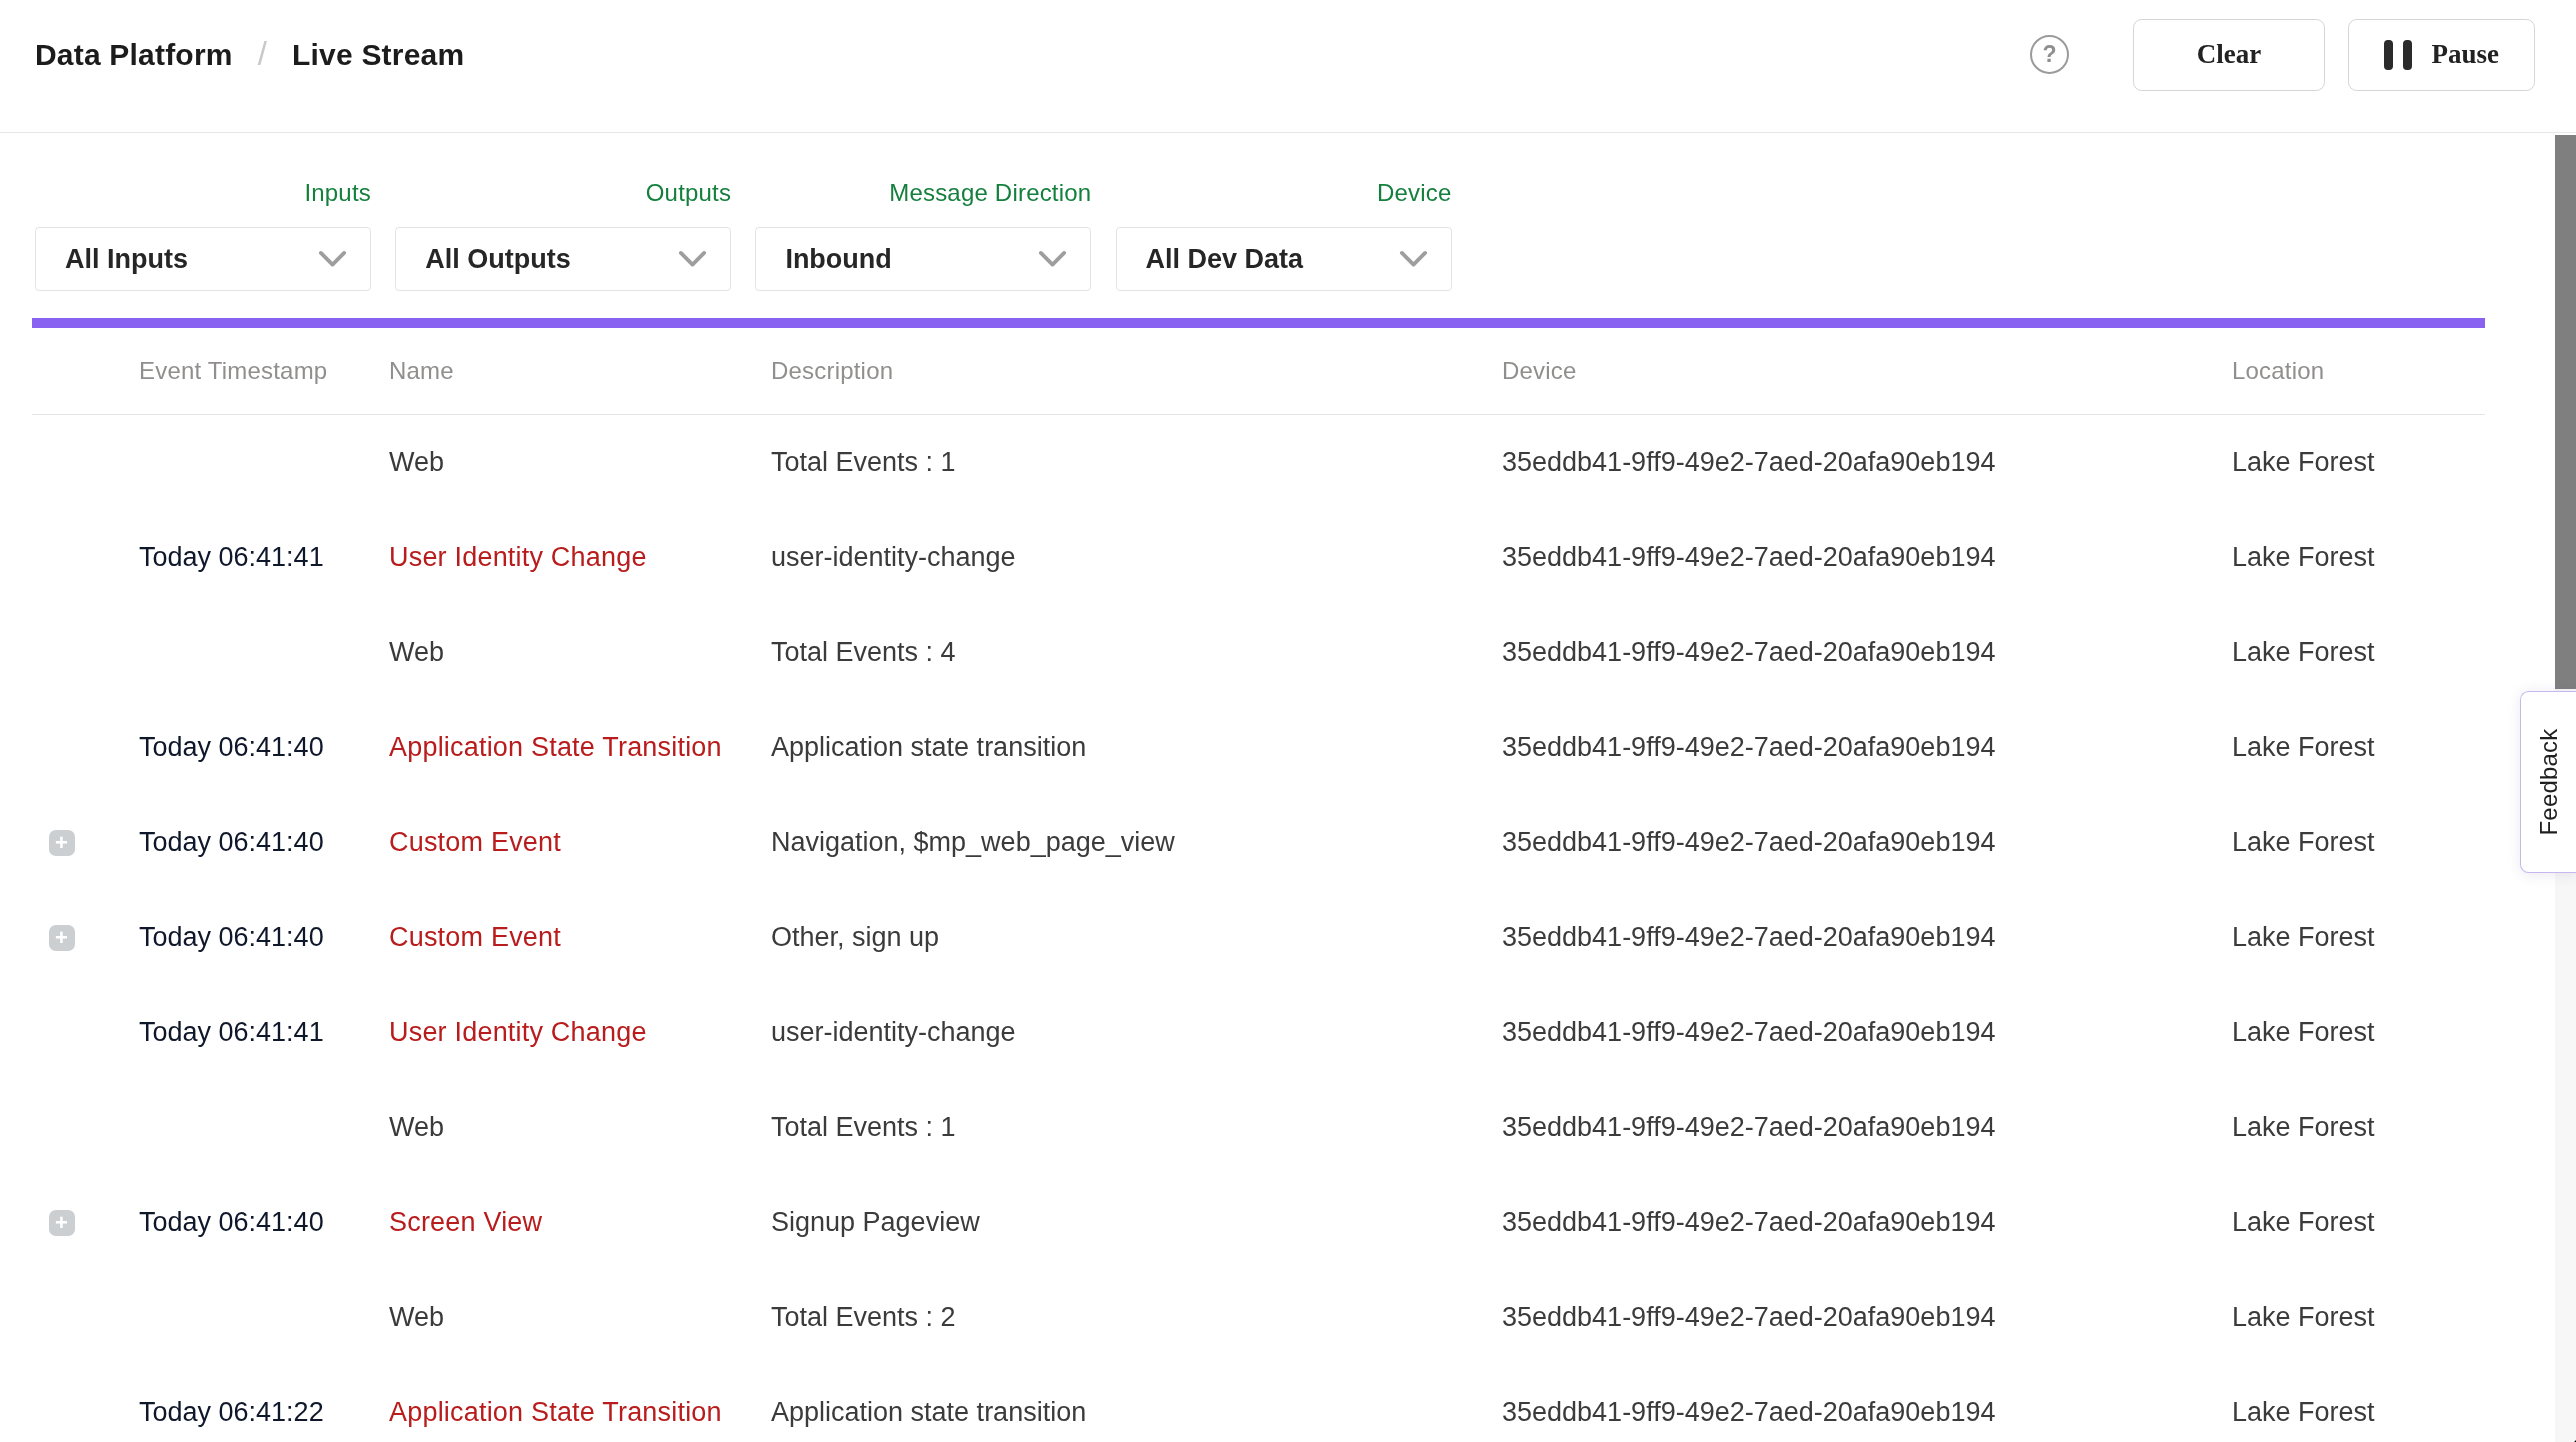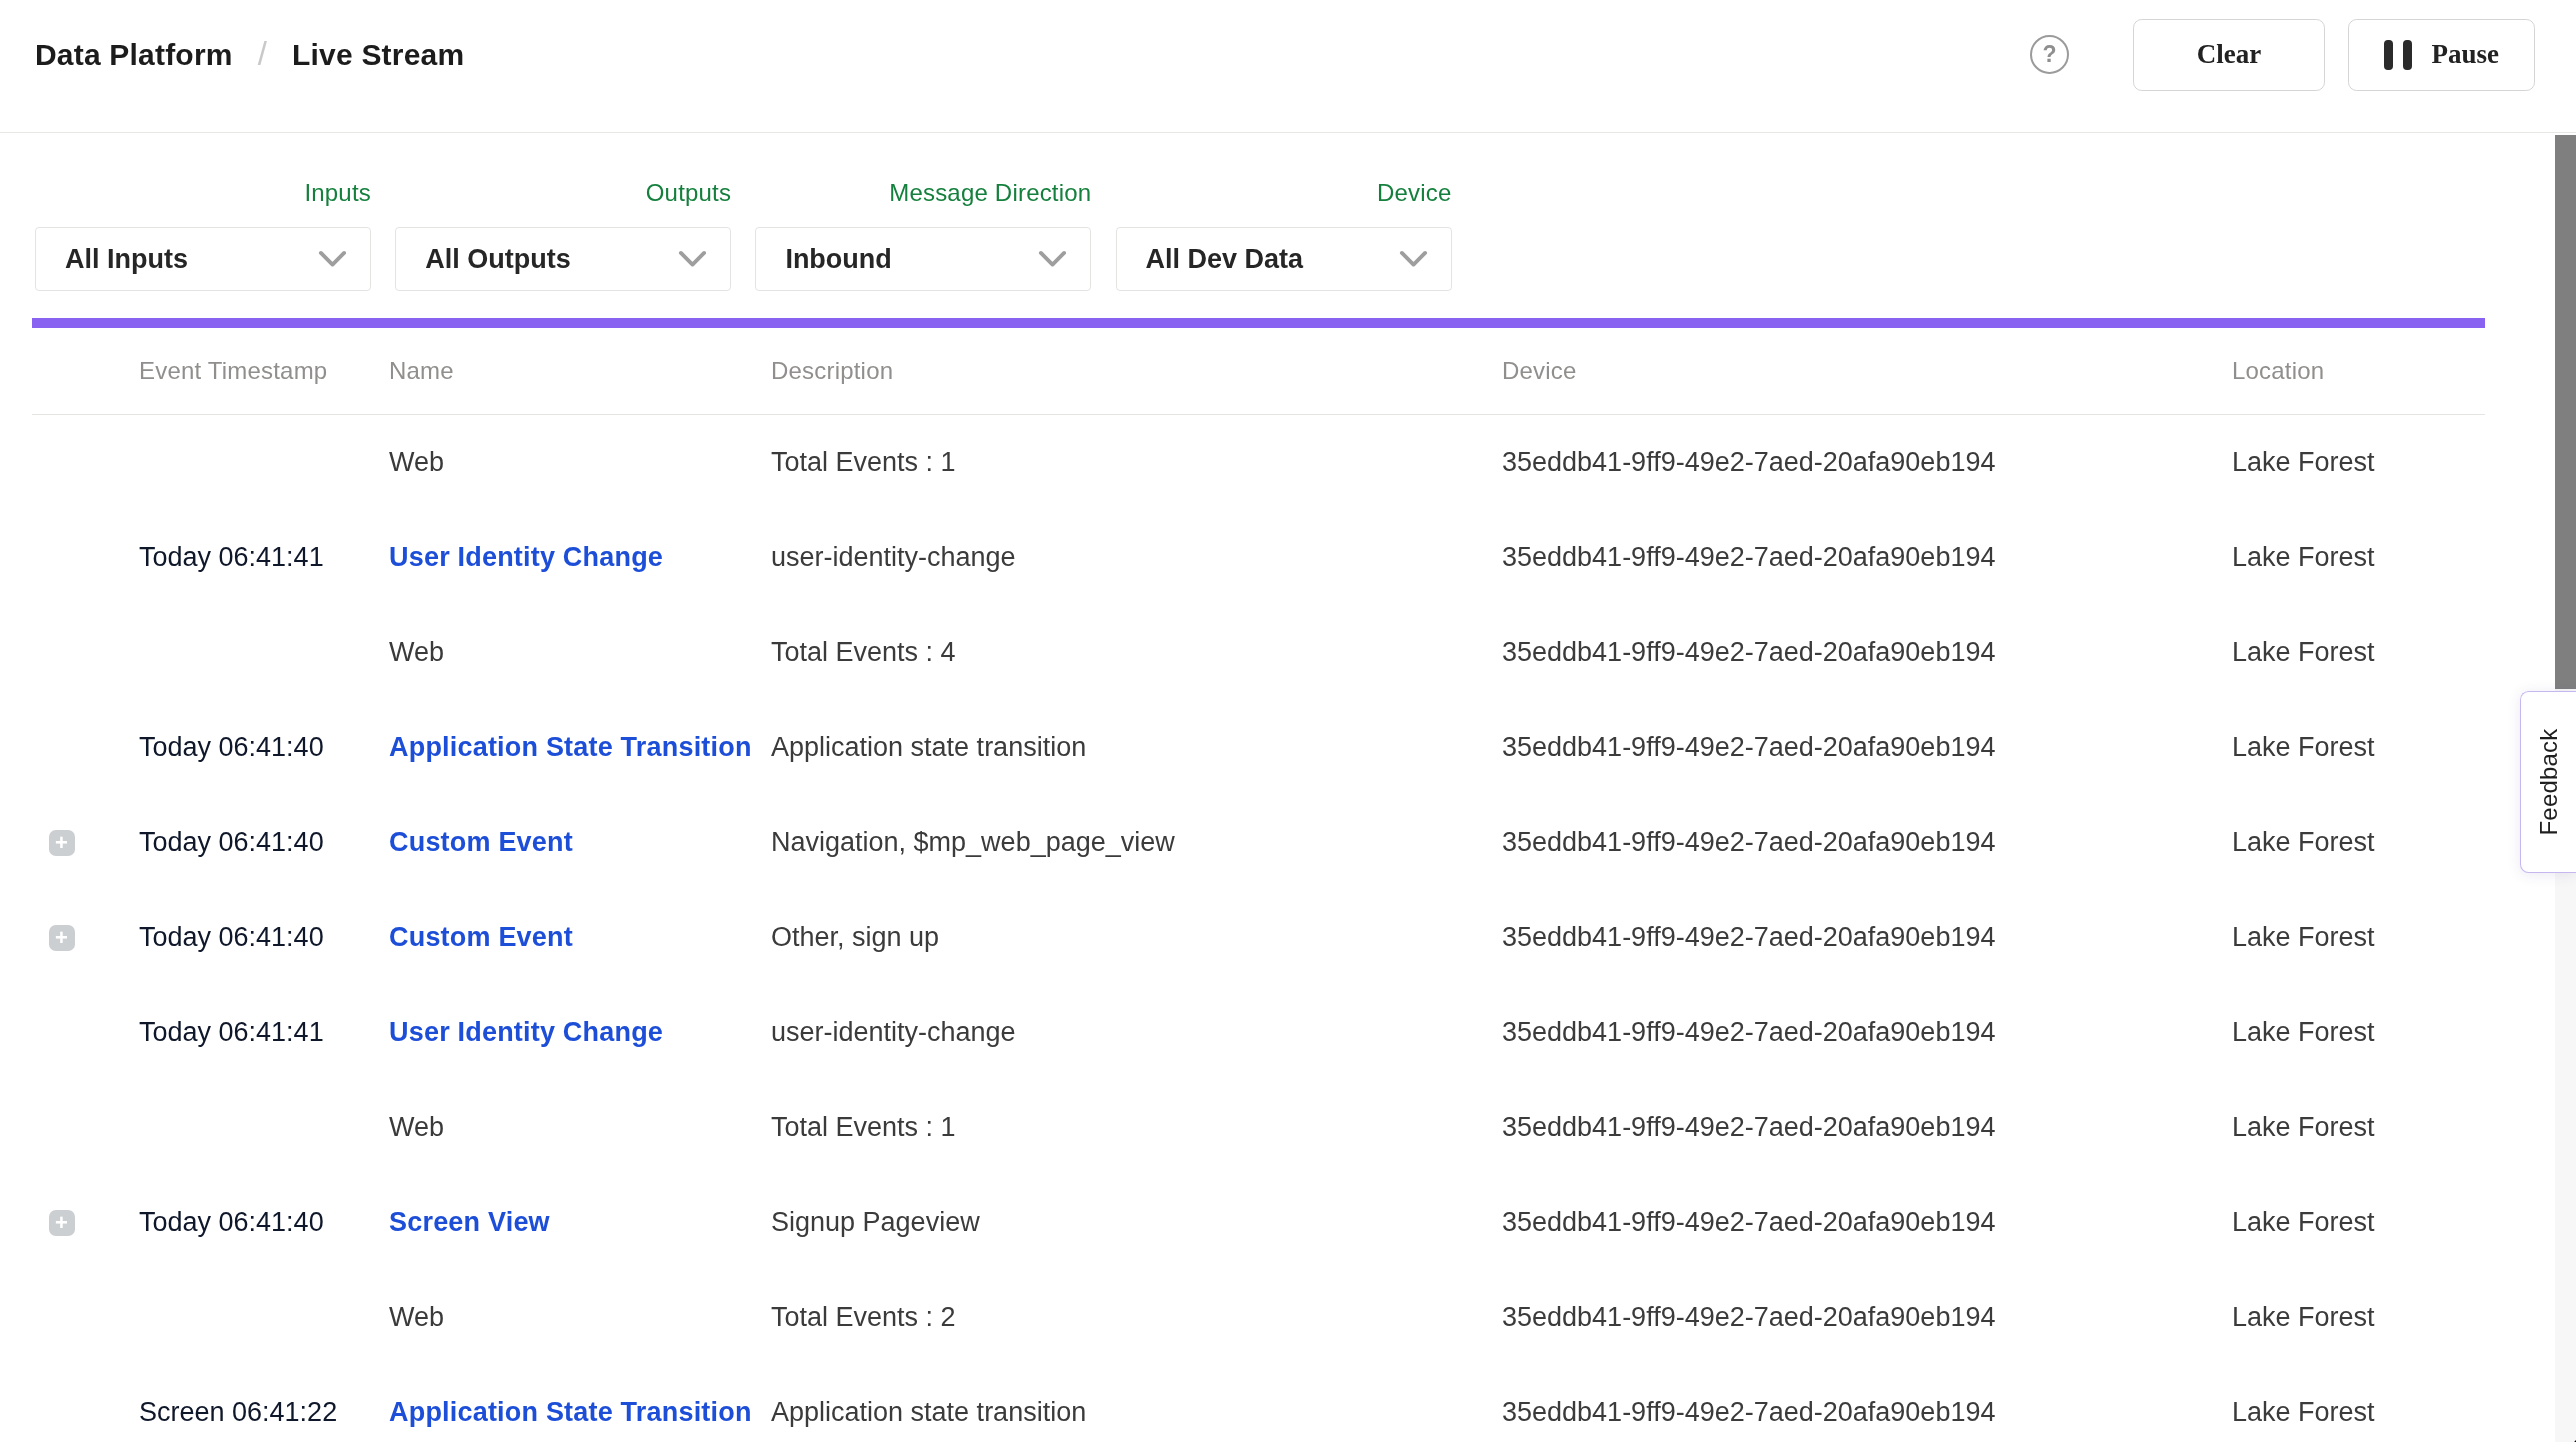--- a/index.html
+++ b/index.html
@@ -58,21 +58,21 @@
     align-items:center; height:88px; border-bottom:1.9px solid #e4e4e1;
   }
   .thead .th { font-size:24px; color:#908f8d; letter-spacing:0.2px; }
   .trow {
     display:grid; grid-template-columns:107px 250px 382px 731px 730px 252px;
     align-items:center; height:95px; cursor:pointer; background:#fff;
   }
   .cell { font-size:27px; color:#3b3b3b; white-space:nowrap; overflow:hidden; }
   .cell.ts { color:#0f172a; }
   .cell.name { color:#3a3a3a; padding-right:11.6px; }
-  .cell.name.bold { font-weight:700; color:#1d4ed8; letter-spacing:0.2px; }
+  .cell.name.bold { font-weight:400; color:#b91c1c; letter-spacing:0.2px; }
   .expander-cell { padding-left:16.5px; }
   .expander {
     width:26px; height:26px; border-radius:6.8px; background:#cccfd2;
     color:#fff; font-size:22px; font-weight:700; line-height:1;
     display:flex; align-items:center; justify-content:center; cursor:pointer;
   }
 
   
   .scrollbar-track { position:absolute; right:0; top:135px; width:21.4px; bottom:0; background:#f7f7f7; }
   .scrollbar-thumb { position:absolute; right:0; top:0; width:21.4px; height:554px; background:#7f7f7f; }
@@ -252,21 +252,21 @@
       <div class="trow">
         <div class="cell expander-cell"></div>
         <div class="cell ts"></div>
         <div class="cell name">Web</div>
         <div class="cell">Total Events : 2</div>
         <div class="cell">35eddb41-9ff9-49e2-7aed-20afa90eb194</div>
         <div class="cell">Lake Forest</div>
       </div>
       <div class="trow">
         <div class="cell expander-cell"></div>
-        <div class="cell ts">Screen 06:41:22</div>
+        <div class="cell ts">Today 06:41:22</div>
         <div class="cell name bold">Application State Transition</div>
         <div class="cell">Application state transition</div>
         <div class="cell">35eddb41-9ff9-49e2-7aed-20afa90eb194</div>
         <div class="cell">Lake Forest</div>
       </div>
     </div>
 </main>
 
 <div class="scrollbar-track">
   <div class="scrollbar-thumb"></div>

